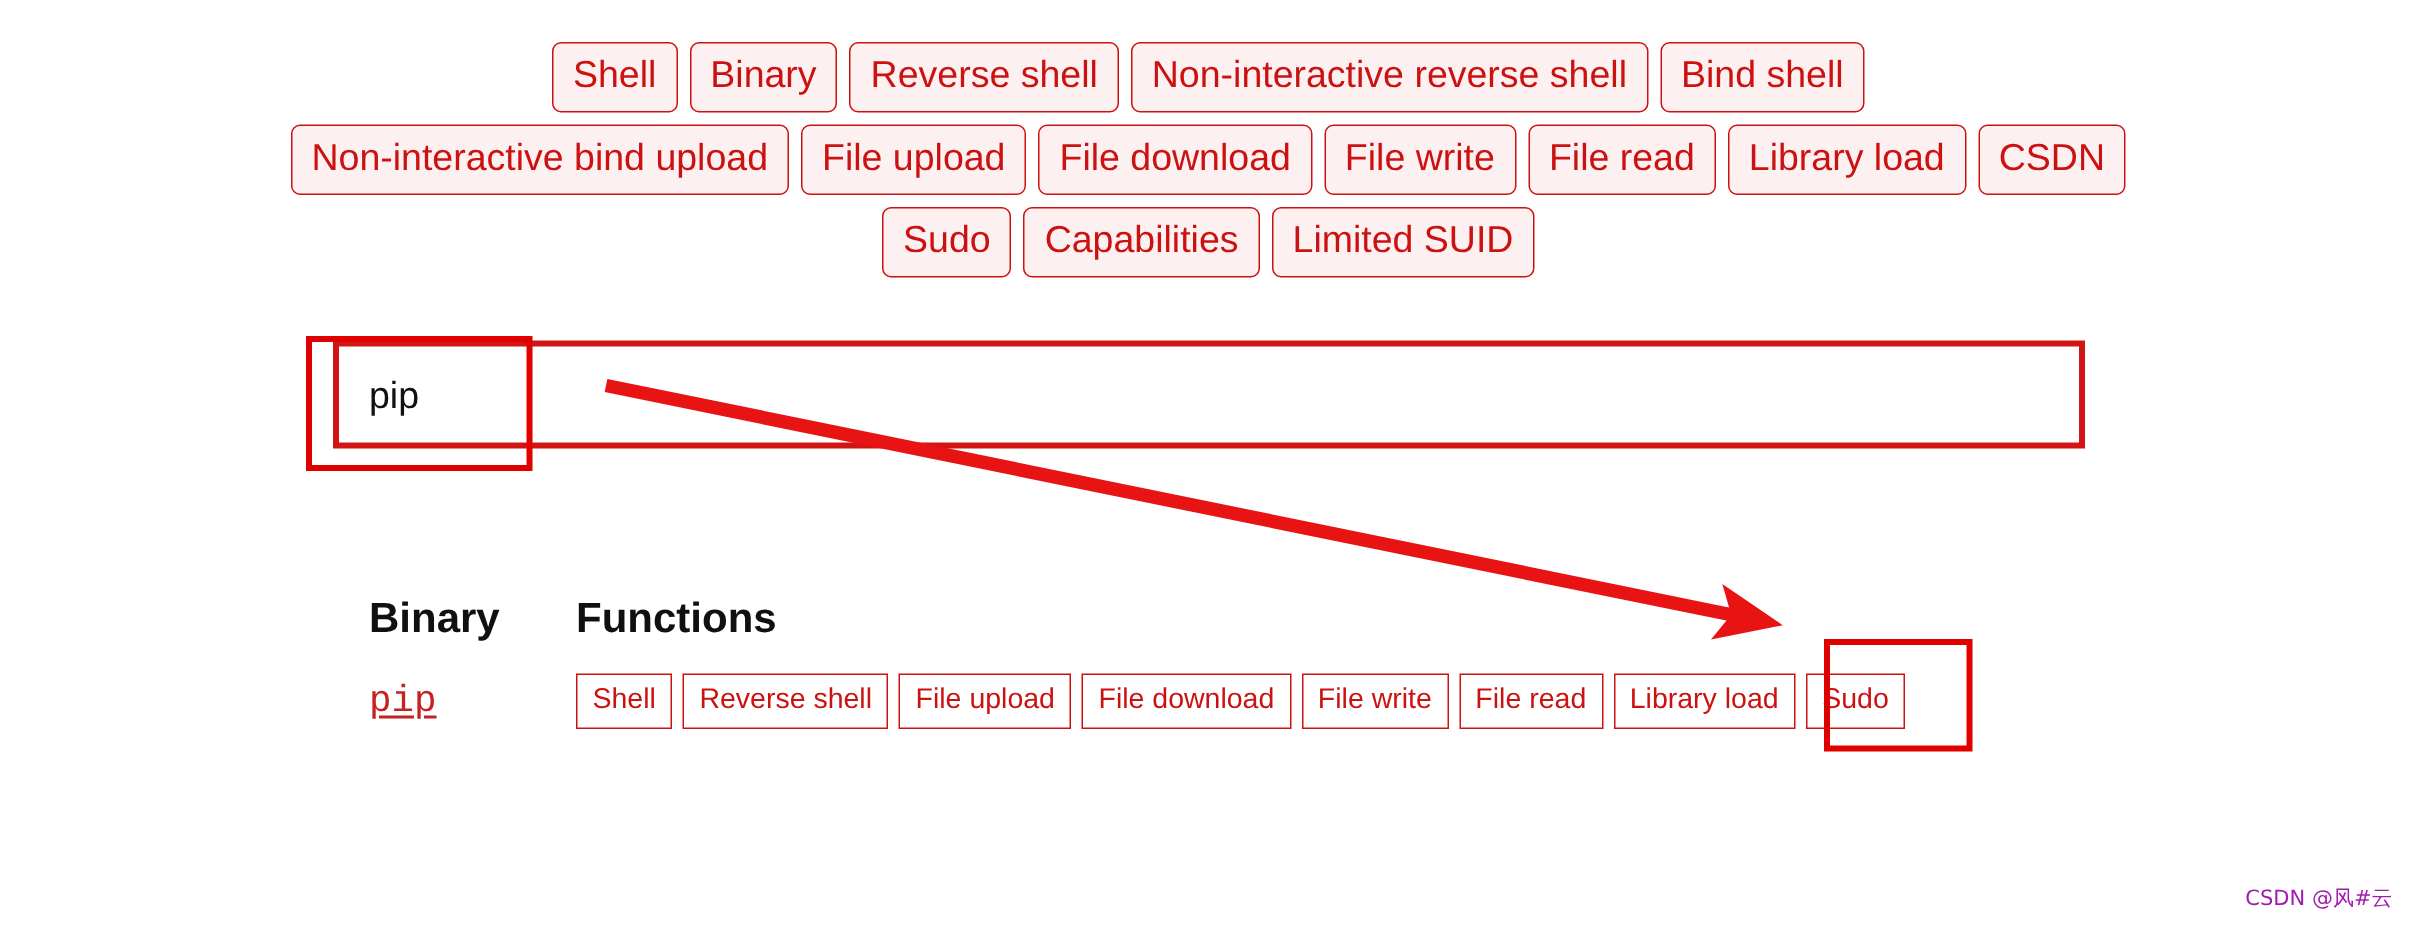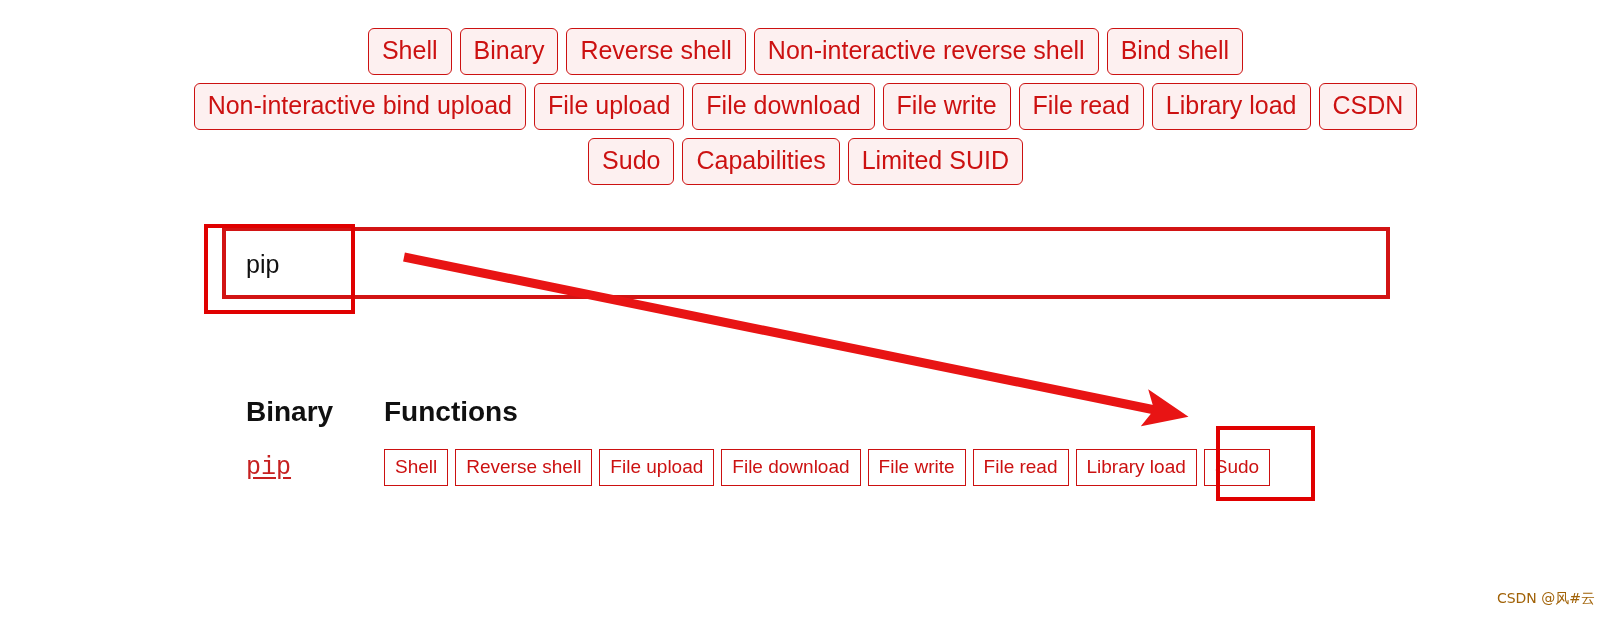--- a/index.html
+++ b/index.html
@@ -158,21 +158,21 @@
     width: 99px;
     height: 75px;
   }
 
   
   #watermark {
     position: absolute;
     right: 16px;
     bottom: 10px;
     font-size: 14px;
-    color: #a16207;
+    color: #a21caf;
     font-family: "DejaVu Sans", sans-serif;
     white-space: nowrap;
     user-select: none;
   }
 </style>
 </head>
 <body>
 
 <div id="filter-tags">
   <div class="tag-row">

